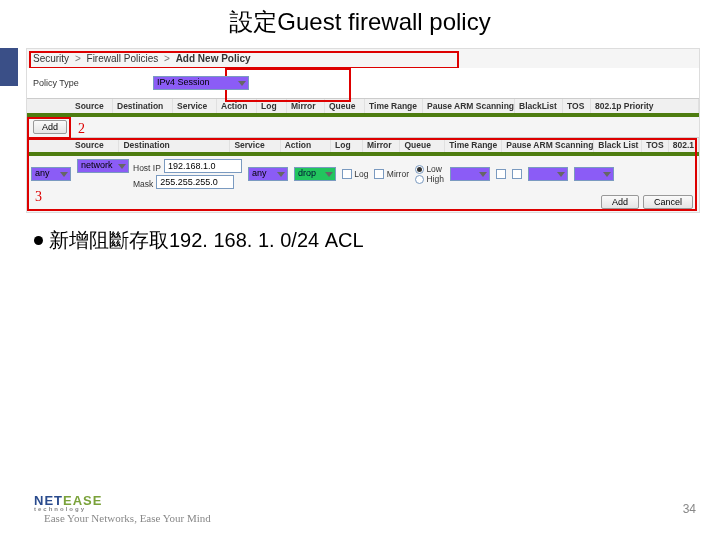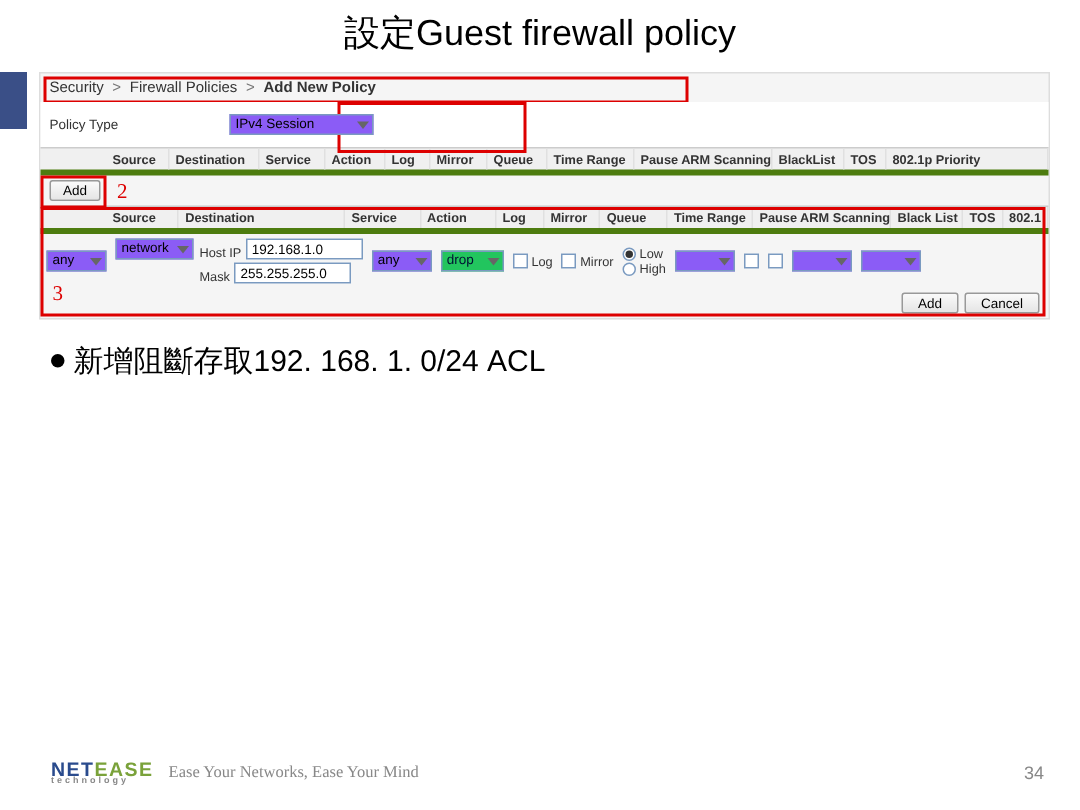--- a/index.html
+++ b/index.html
@@ -361,21 +361,21 @@
 </div>
 
 <div class="bullets">
   <div class="b">
       <span class="dot"></span>
       <span>新增阻斷存取192. 168. 1. 0/24 ACL</span>
     </div>
 </div>
 
 <div class="footer">
-  <div style="display:flex; align-items:center;">
+  <div style="display:flex; align-items:flex-start;flex-direction:column;">
     <div class="logo">
       <span class="net">NET</span><span class="ease">EASE</span>
       <span class="sub">technology</span>
     </div>
     <div class="tagline">Ease Your Networks, Ease Your Mind</div>
   </div>
   <div class="pagenum">34</div>
 </div>
 
 </body></html>

